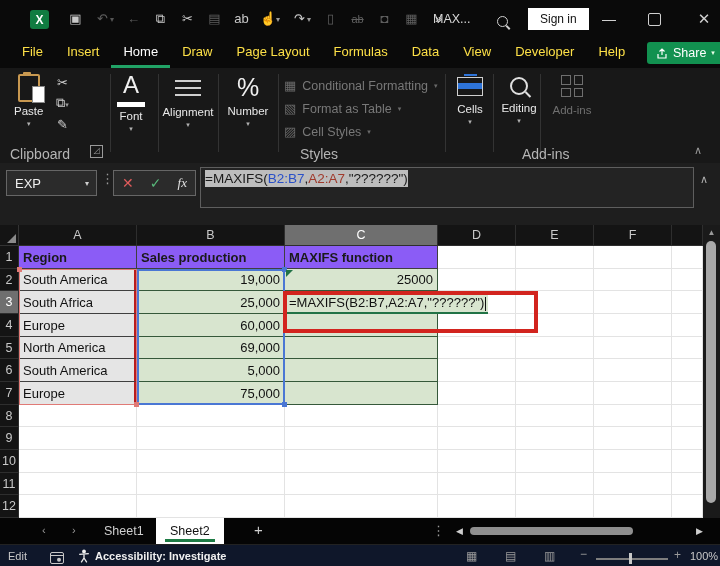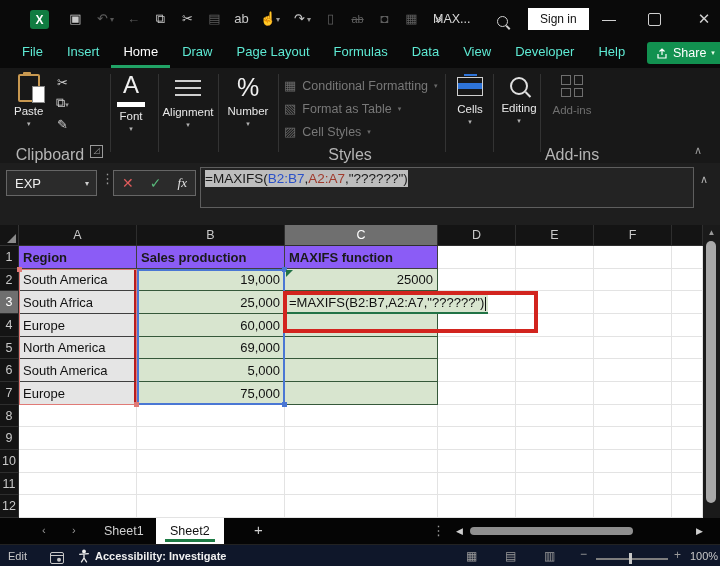--- a/index.html
+++ b/index.html
@@ -19,29 +19,29 @@
   .tb-search{left:497px;top:13px}
   .mag{width:9px;height:9px;border:1.8px solid #cfcfcf;border-radius:50%;position:relative;display:inline-block}
   .mag::after{content:'';position:absolute;width:1.8px;height:5px;background:#cfcfcf;transform:rotate(-45deg);right:-2px;bottom:-3.5px}
   .signin{left:528px;top:8px;height:22px;background:#fff;color:#111;font-size:12px;display:flex;align-items:center;padding:0 12px;border:none}
   .win-min{left:598px;top:8px;width:22px;height:22px;color:#d0d0d0;font-size:14px;text-align:center;line-height:22px}
   .win-max{left:648px;top:13px;width:11px;height:11px;border:1.5px solid #d0d0d0;border-radius:2px}
   .win-close{left:693px;top:8px;width:22px;height:22px;color:#d0d0d0;font-size:15px;text-align:center;line-height:22px}
 
   
   #tabrow{left:0;top:38px;width:720px;height:30px;background:#0a0a0a;display:flex;align-items:stretch;padding-left:10px;box-sizing:border-box}
-  .rtab{color:#5eead4;font-size:13px;line-height:28px;padding:0 12px;border-bottom:3px solid transparent;box-sizing:border-box}
+  .rtab{color:#fde047;font-size:13px;line-height:28px;padding:0 12px;border-bottom:3px solid transparent;box-sizing:border-box}
   .rtab.active{color:#fff;border-bottom:3px solid #21A366}
   .share-btn{left:647px;top:42px;height:22px;background:#129150;border-radius:3px;color:#fff;font-size:12.5px;display:flex;align-items:center;gap:5px;padding:0 9px}
   .share-chev{font-size:7px;color:#e8ffe8}
 
   
   #ribbon{left:0;top:68px;width:720px;height:95px;background:#181818;border-bottom:1px solid #000}
   .rdiv{position:absolute;top:6px;width:1px;height:78px;background:#333}
-  .grp-label{position:absolute;top:78px;font-size:16px;color:#b5b5b5;text-align:center}
+  .grp-label{position:absolute;top:78px;font-size:14px;color:#b5b5b5;text-align:left}
   .bigbtn{position:absolute;top:4px;display:flex;flex-direction:column;align-items:center;gap:3px}
   .bigbtn .lbl{font-size:11.5px;color:#e8e8e8}
   .bigbtn .chev{font-size:7px;color:#b0b0b0}
   .bigbtn.dim .lbl{color:#6f6f6f}
   .clip-ico{width:18px;height:24px;border:2px solid #c89850;border-radius:2px;position:relative;background:#181818;margin-top:2px}
   .clip-ico::before{content:'';position:absolute;top:-4px;left:3px;width:8px;height:4px;background:#c89850;border-radius:1px}
   .clip-ico::after{content:'';position:absolute;right:-7px;bottom:-3px;width:11px;height:15px;background:#fff;border:1px solid #8a8a8a}
   .mini-col{position:absolute;left:56px;top:8px;display:flex;flex-direction:column;gap:6px;align-items:center}
   .mini-ico{color:#cfcfcf;font-size:13px;line-height:14px}
   .launcher{position:absolute;left:90px;top:77px;width:11px;height:11px;border:1px solid #9a9a9a;color:#9a9a9a;font-size:8px;line-height:9px;text-align:center}

